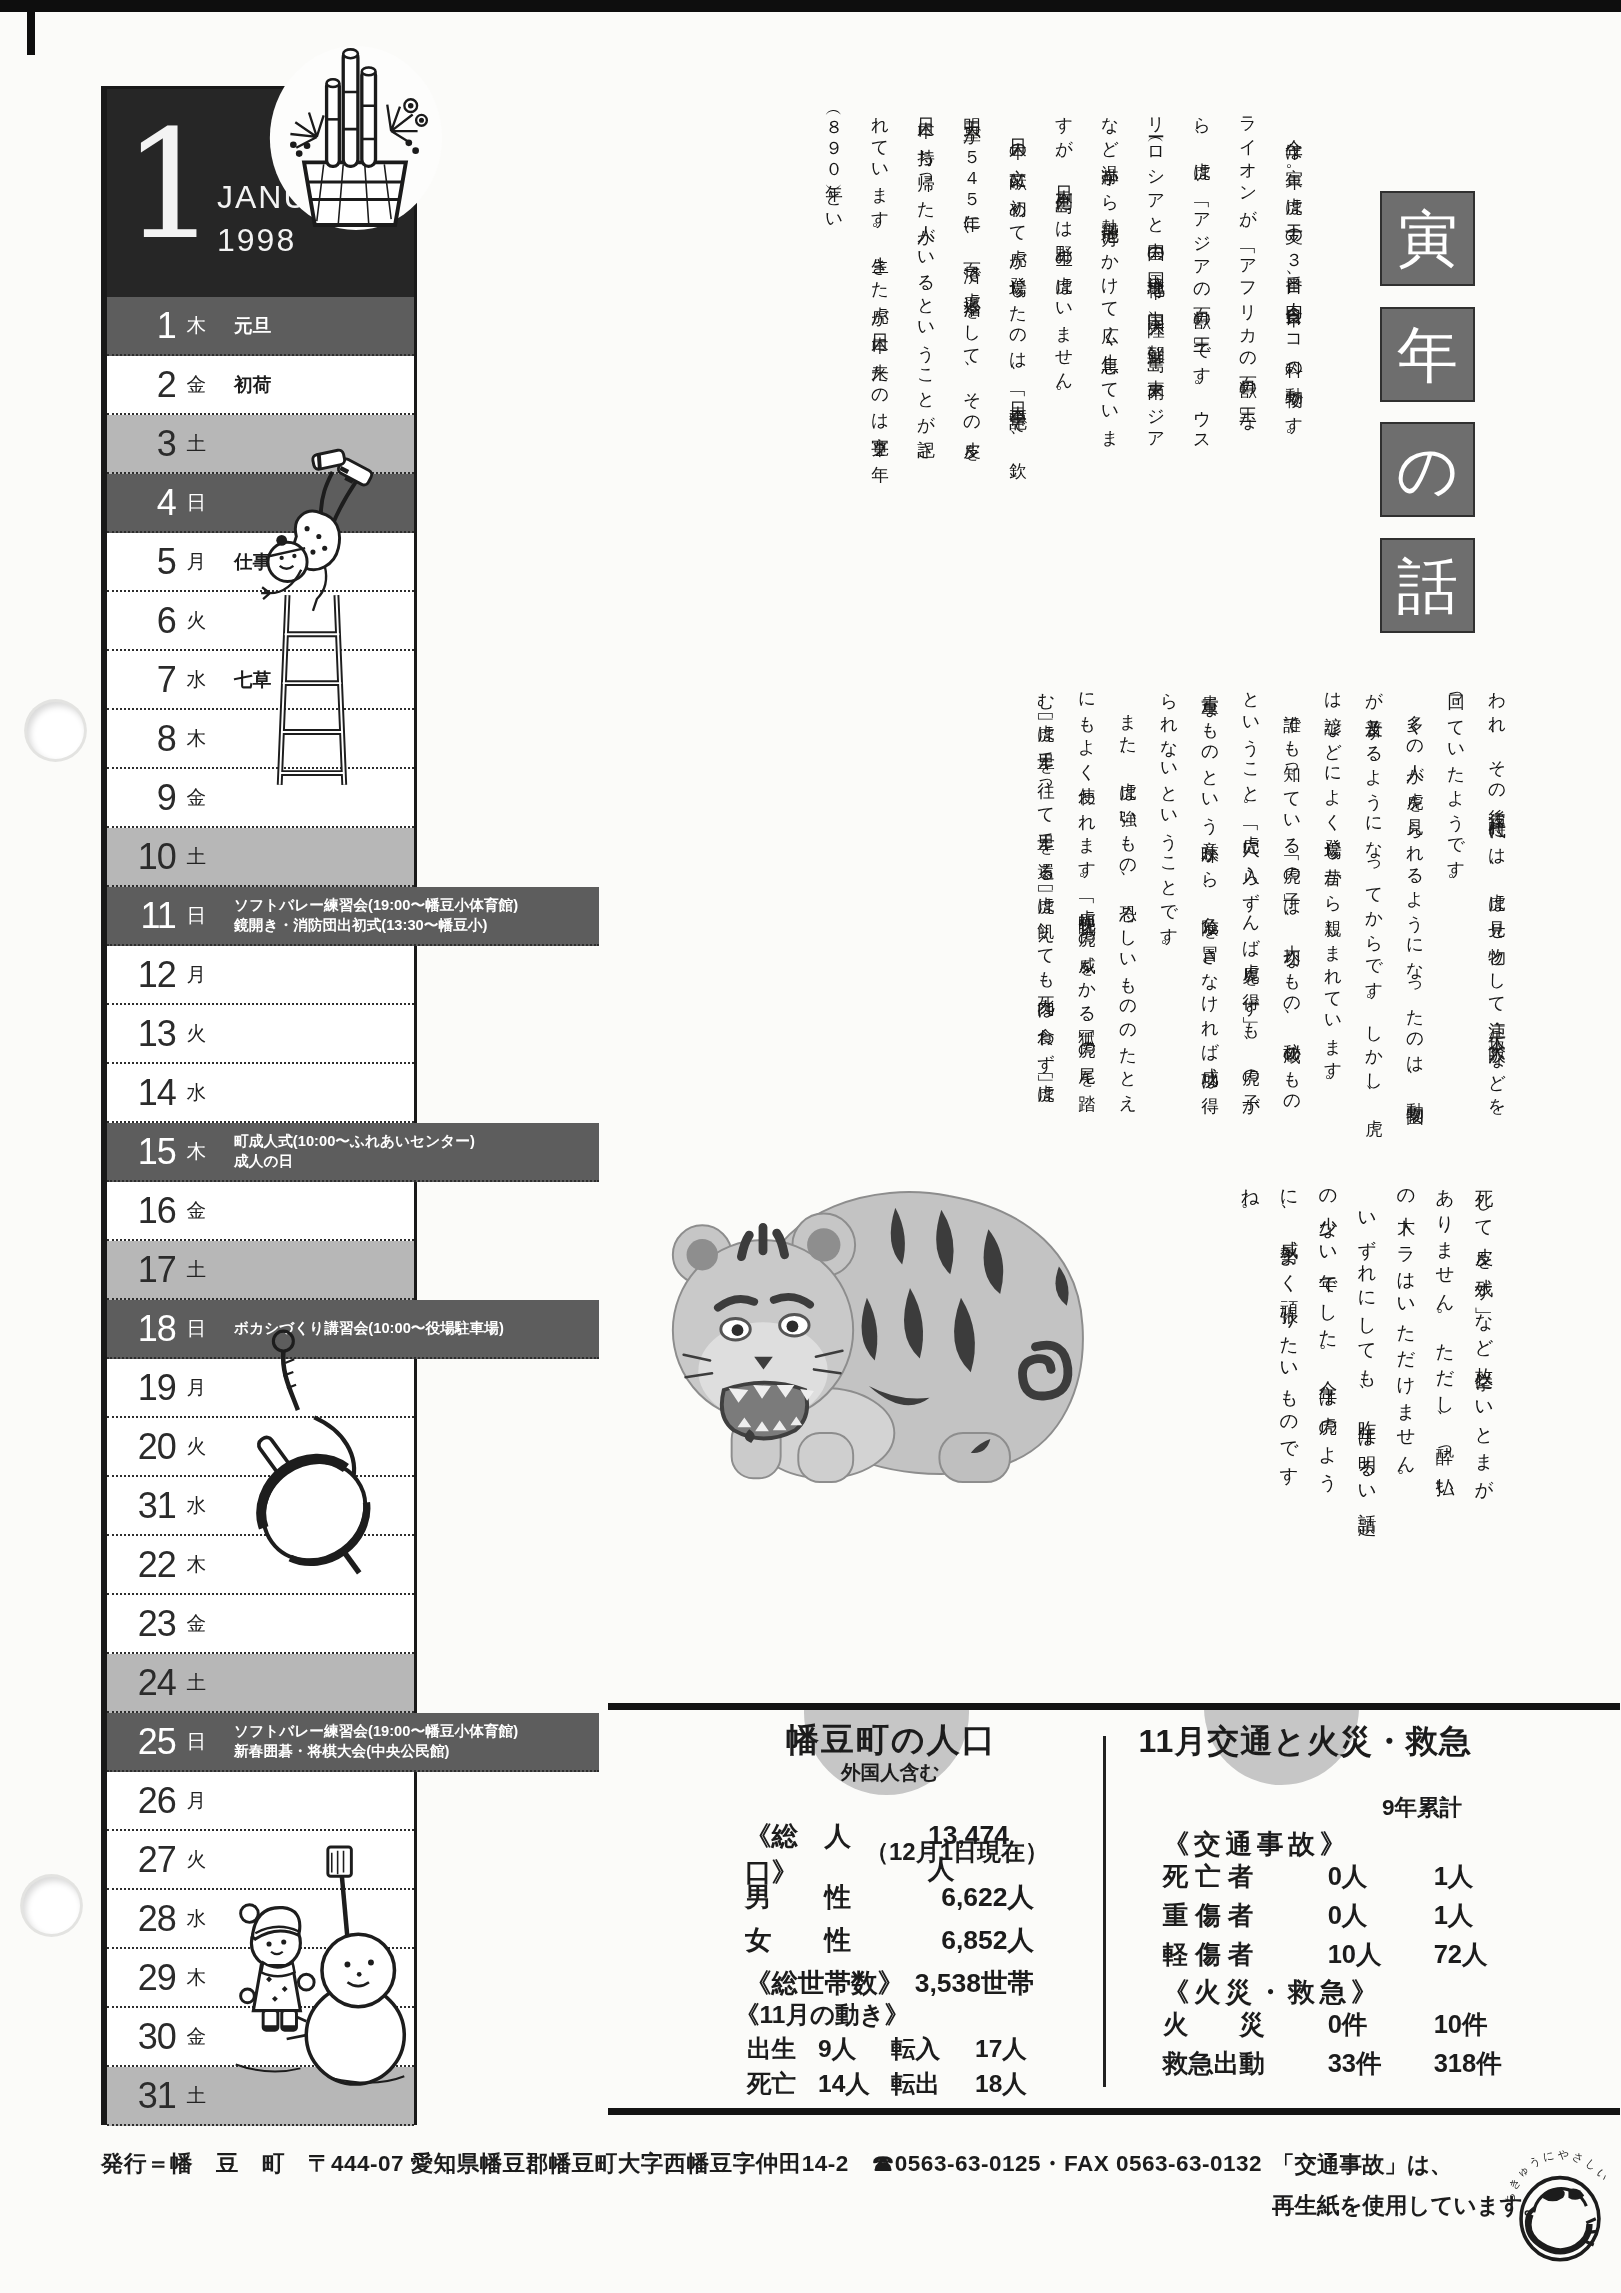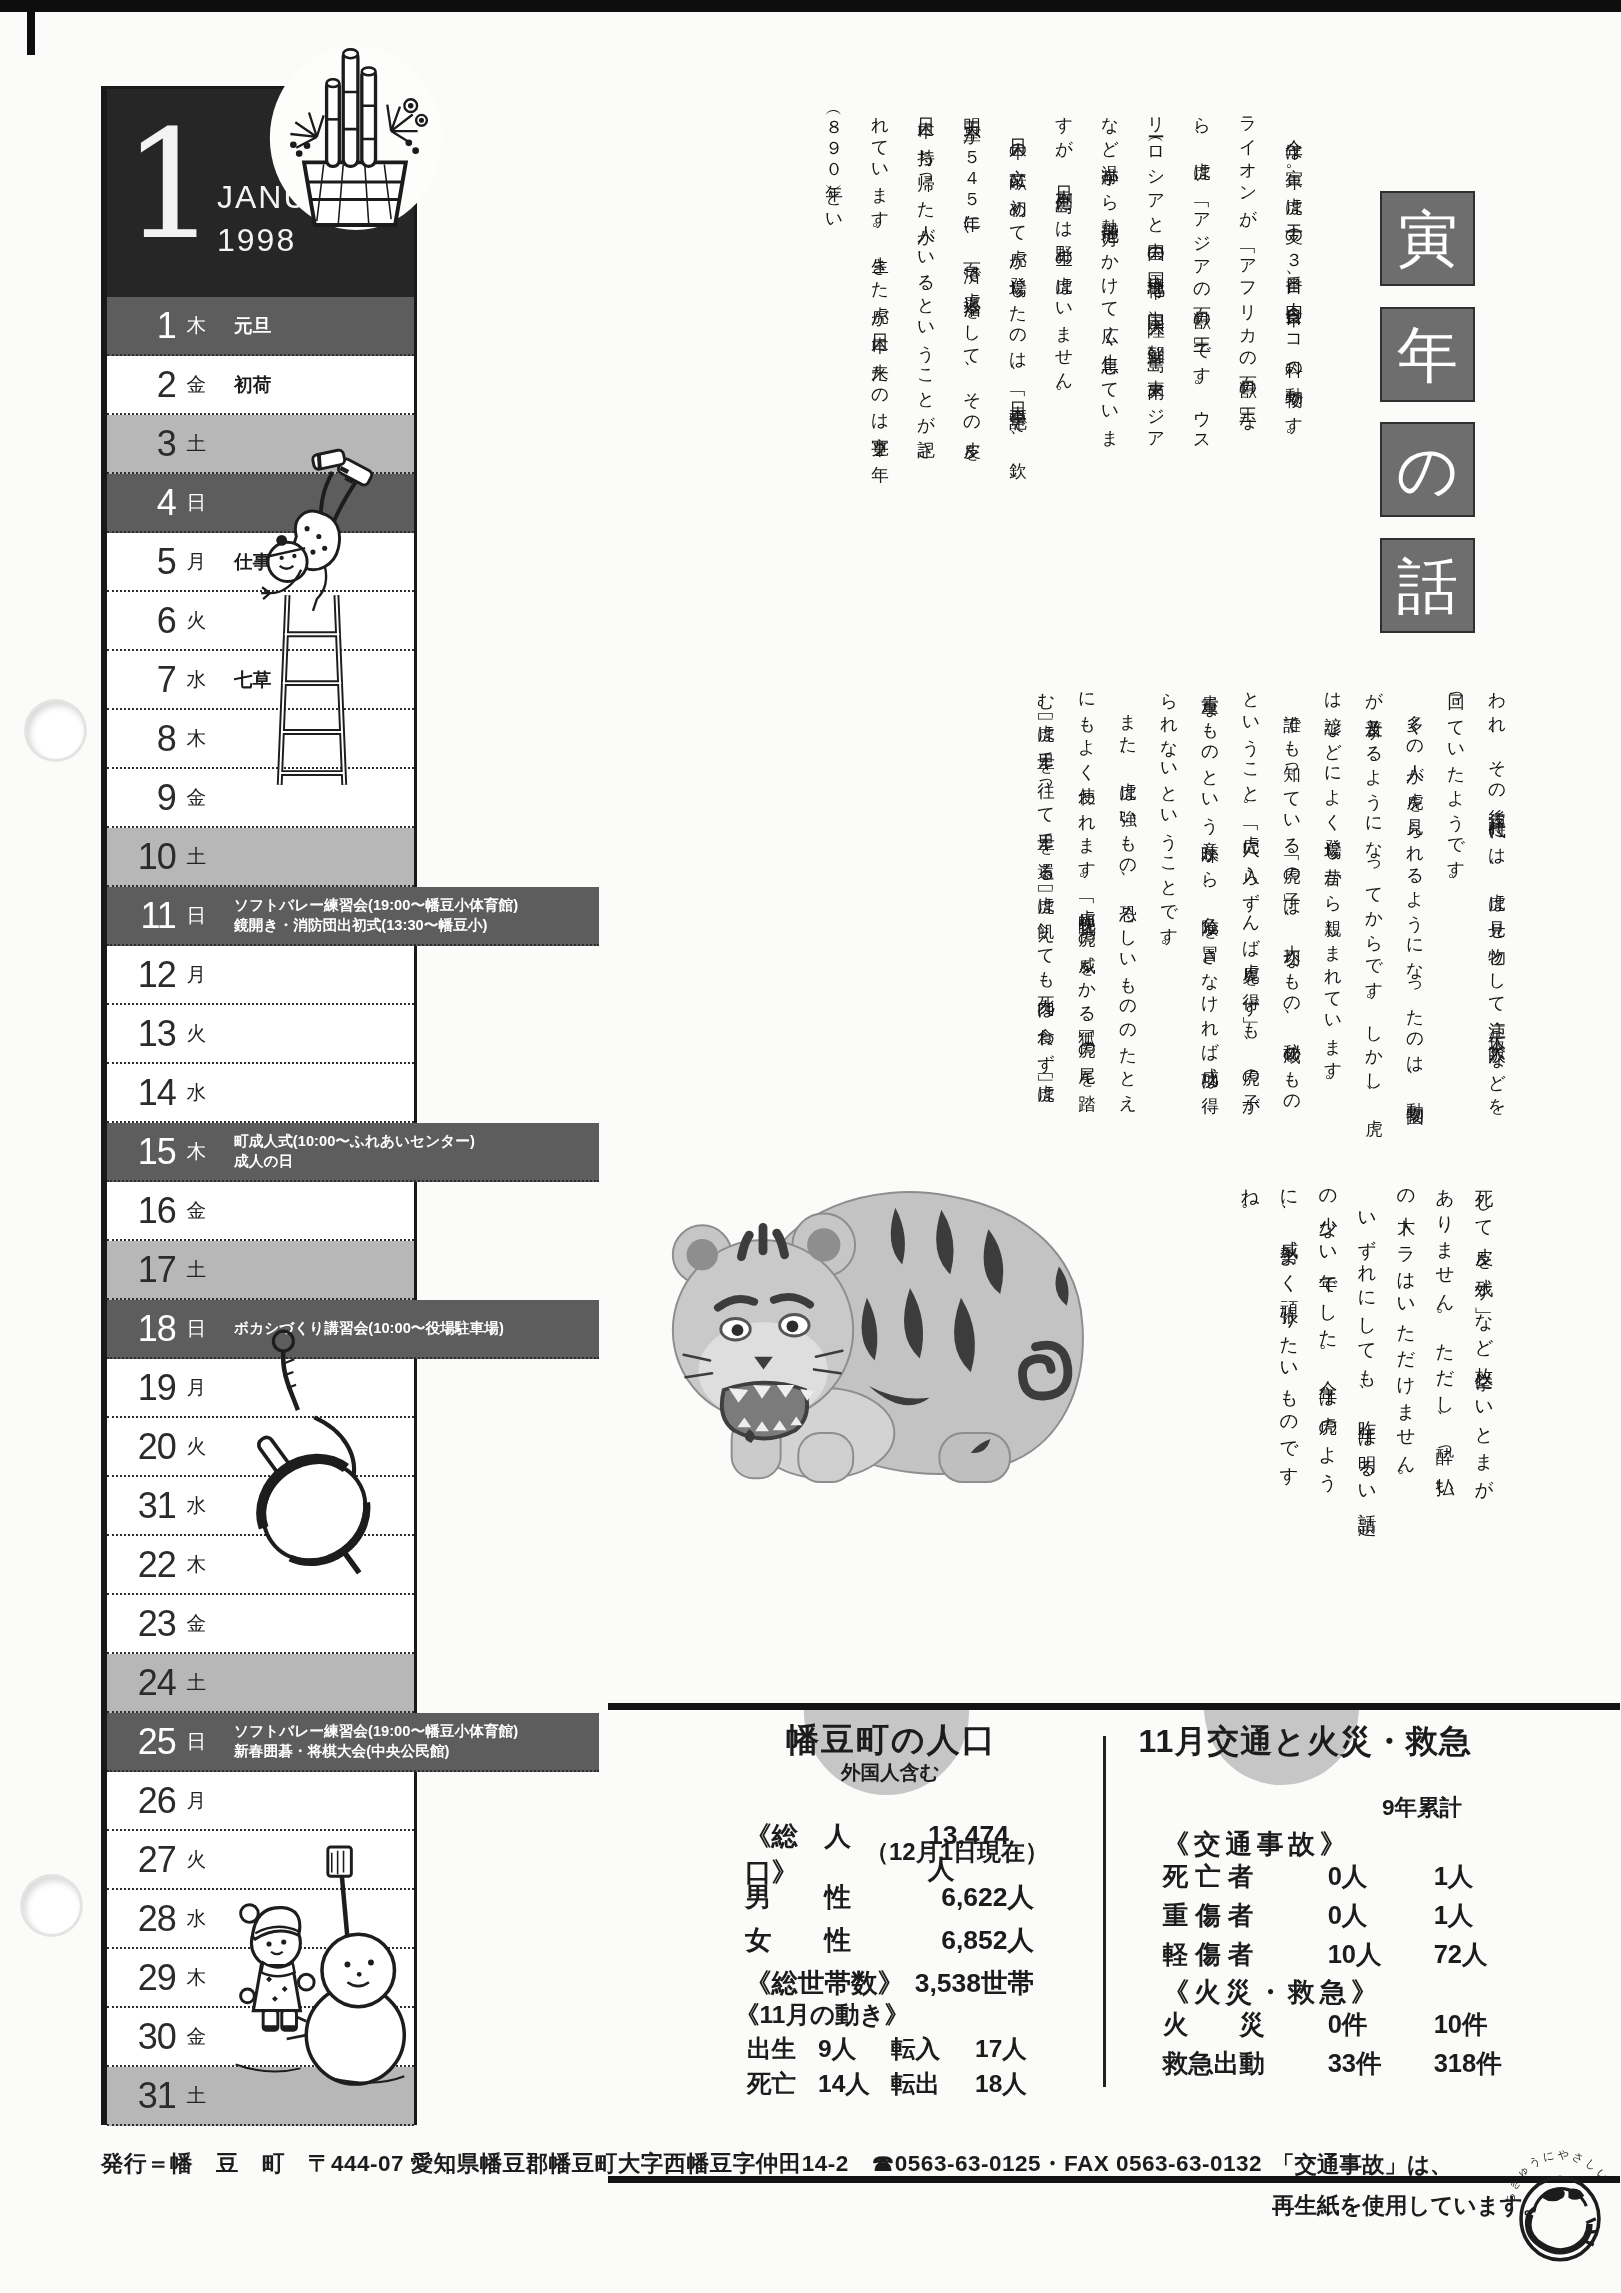--- a/index.html
+++ b/index.html
@@ -34,21 +34,21 @@
   #art-title{position:absolute;left:1380px;top:191px;width:95px;}
   .tbox{width:95px;height:95px;box-sizing:border-box;background:#6e6e6e;border:2px solid #303030;
         margin-bottom:20.6px;display:flex;align-items:center;justify-content:center;}
   .tbox span{color:#fff;font-size:61px;line-height:1;font-family:"DejaVu Serif",serif;}
   .vtext{position:absolute;writing-mode:vertical-rl;text-orientation:mixed;white-space:pre-line;
          font-family:"DejaVu Serif",serif;color:#171717;}
   #band1{left:627px;top:104px;width:690px;height:351px;font-size:17.6px;line-height:46px;letter-spacing:3.4px;}
   #band2{left:608px;top:680px;width:909px;height:429px;font-size:17.6px;line-height:41px;letter-spacing:3.4px;}
   #band3{left:1188px;top:1176px;width:316px;height:337px;font-size:18.6px;line-height:39px;letter-spacing:4.9px;}
   
-  #stats{position:absolute;left:608px;top:1703px;width:1012px;height:480px;box-sizing:border-box;
+  #stats{position:absolute;left:608px;top:1703px;width:1012px;height:412px;box-sizing:border-box;
          border-top:7.8px solid #141414;border-bottom:7.8px solid #141414;overflow:hidden;font-weight:700;}
   .gcircle{position:absolute;border-radius:50%;background:#c6c6c6;}
   #gc1{left:196px;top:-80px;width:165px;height:165px;}
   #gc2{left:596px;top:-80px;width:155px;height:155px;}
   #pop{position:absolute;left:0;top:0;width:493px;height:100%;}
   #pop-title{position:absolute;left:178px;top:7.8px;font-size:33px;letter-spacing:2px;}
   #pop-sub{position:absolute;left:233px;top:49px;font-size:19.6px;}
   #pop-asof{position:absolute;left:257px;top:86px;font-size:24px;margin-top:40px;}
   #pop-rows{position:absolute;left:137px;top:122px;width:289px;}
   .pop-row{display:flex;justify-content:space-between;align-items:center;height:43px;font-size:26.5px;}

